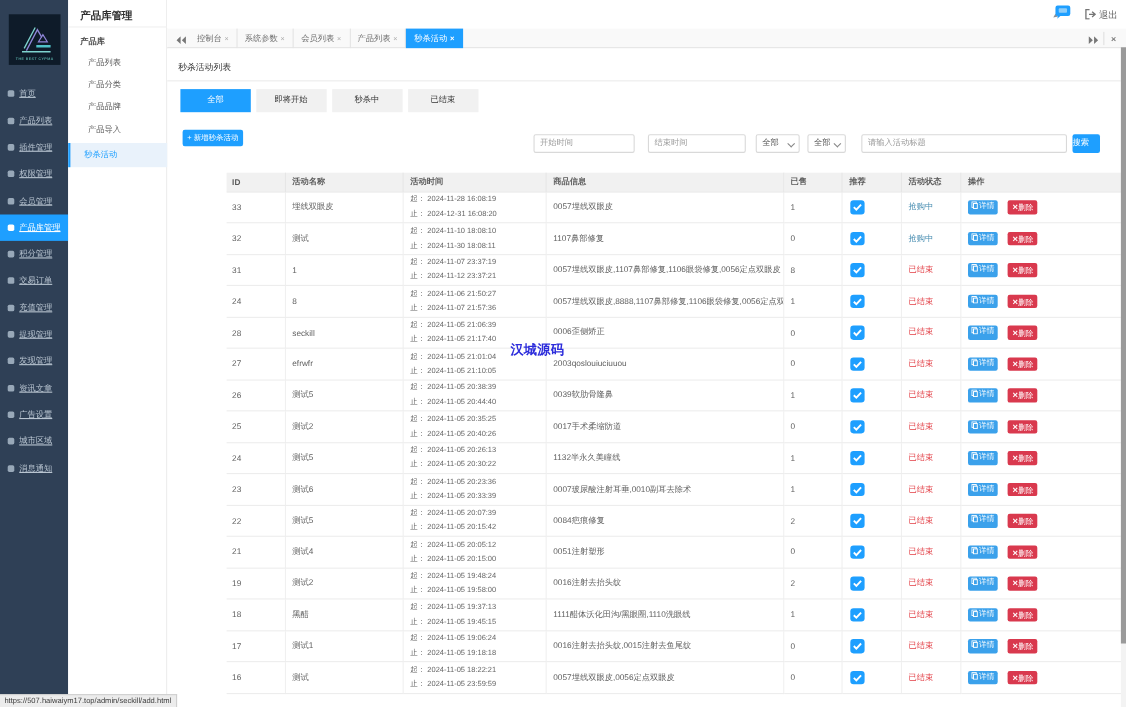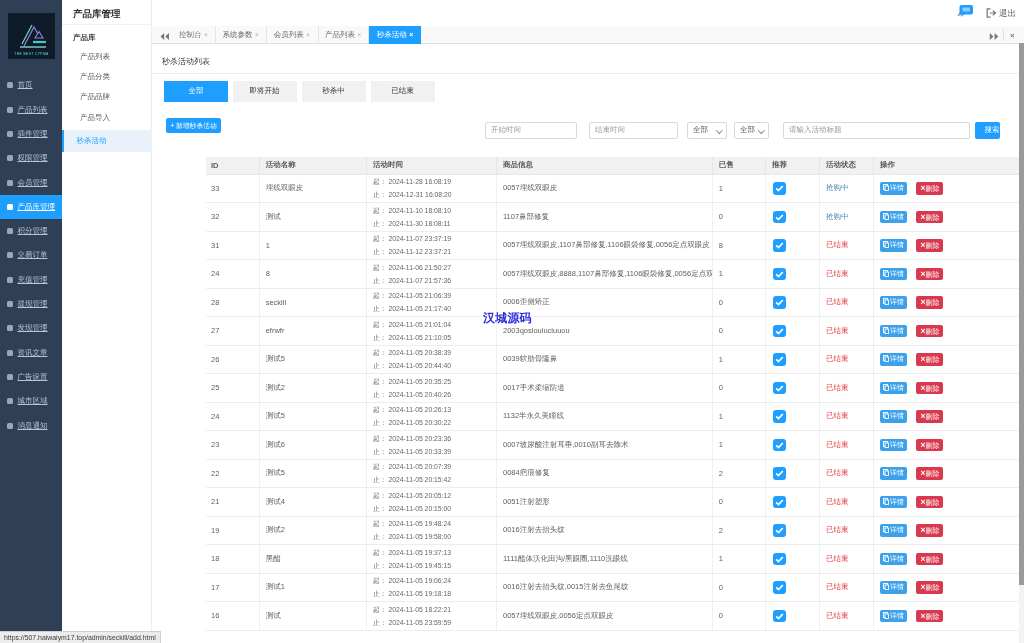--- a/index.html
+++ b/index.html
@@ -24,32 +24,32 @@
 .tabA{background:#1e9fff;color:#fff;border-right:none;}
 .tabA .x{color:#fff;font-weight:bold;font-size:7px;}
 .bread{left:152px;top:44px;width:867px;height:30px;background:#fff;border-bottom:1px solid #ececec;}
 .breadt{left:162px;top:55.5px;font-size:8px;color:#333;}
 .fbtn{top:81px;height:20.5px;line-height:20.5px;text-align:center;font-size:7.5px;color:#333;background:#f1f1f1;width:64px;}
 .fblue{background:#1e9fff;color:#fff;}
 .addbtn{left:166px;top:118px;width:55px;height:15px;background:#1e9fff;border-radius:2px;color:#fff;font-size:6.8px;line-height:15px;text-align:center;}
 .inp{top:122px;height:16.5px;border:1px solid #d9d9d9;border-radius:2px;background:#fff;font-size:7.5px;color:#9a9a9a;line-height:14.5px;padding-left:5px;}
 .sel{top:122px;height:16.5px;border:1px solid #d9d9d9;border-radius:2px;background:#fff;font-size:7.5px;color:#555;line-height:14.5px;padding-left:5px;}
 .car{position:absolute;right:5px;top:4.5px;width:4.5px;height:4.5px;border-right:1.2px solid #888;border-bottom:1.2px solid #888;transform:rotate(45deg);}
-.sbtn{left:975px;top:122px;width:24.5px;height:16.5px;background:#1e9fff;border-radius:2px;color:#fff;font-size:7.5px;line-height:16.5px;text-align:right;}
+.sbtn{left:975px;top:122px;width:24.5px;height:16.5px;background:#1e9fff;border-radius:2px;color:#fff;font-size:7.5px;line-height:16.5px;text-align:left;}
 table{border-collapse:collapse;table-layout:fixed;}
 th{background:#f1f1f1;font-size:7.5px;color:#5a5a5a;font-weight:bold;text-align:left;padding:0 0 0 5.5px;height:17.5px;border-right:1px solid #e6e6e6;border-bottom:1px solid #e6e6e6;}
 td{font-size:7.5px;color:#5f5f5f;padding:0 0 0 5.5px;height:28.5px;border-right:1px solid #f0f0f0;border-bottom:1px solid #ededed;overflow:hidden;white-space:nowrap;}
 td.tm{font-size:6.8px;line-height:13px;color:#666;}
 .chk{width:13px;height:12.5px;background:#1e9fff;border-radius:3px;margin-left:1px;}
 .stA{color:#468cb0;}
 .stE{color:#e23d44;}
 .ob{display:inline-block;height:12.5px;border-radius:2px;color:#fff;font-size:7px;line-height:12.5px;text-align:center;vertical-align:middle;}
 .det{width:27px;background:#3ba1eb;}
 .del{width:27px;background:#d9394e;margin-left:9.5px;}
-.wm{left:483px;top:309.5px;font-size:12px;font-weight:bold;color:#2c2cdb;letter-spacing:0.2px;}
+.wm{left:464px;top:309.5px;font-size:12px;font-weight:bold;color:#2c2cdb;letter-spacing:0.2px;}
 .urlbar{left:0;top:630.5px;width:161px;height:12.5px;background:#ececec;border:1px solid #cfcfcf;border-left:none;border-bottom:none;font-size:6.9px;color:#3c3c3c;line-height:12px;padding-left:4px;white-space:nowrap;overflow:hidden;}
 </style></head><body>
 
 <div class="abs s1"></div>
 <div class="abs logo">
     <svg width="47" height="46" viewBox="0 0 47 46">
 <path d="M14 31 L24 12" stroke="#7fd4cf" stroke-width="1.2" fill="none"></path>
 <path d="M16 33 L26 14 L30 21" stroke="#8f86d8" stroke-width="1.2" fill="none"></path>
 <path d="M27 25 L31 18.5 L35 25 Z" stroke="#8f86d8" stroke-width="1.1" fill="none"></path>
 <path d="M12 34 L38 34" stroke="#7fd4cf" stroke-width="1.4" fill="none"></path>

